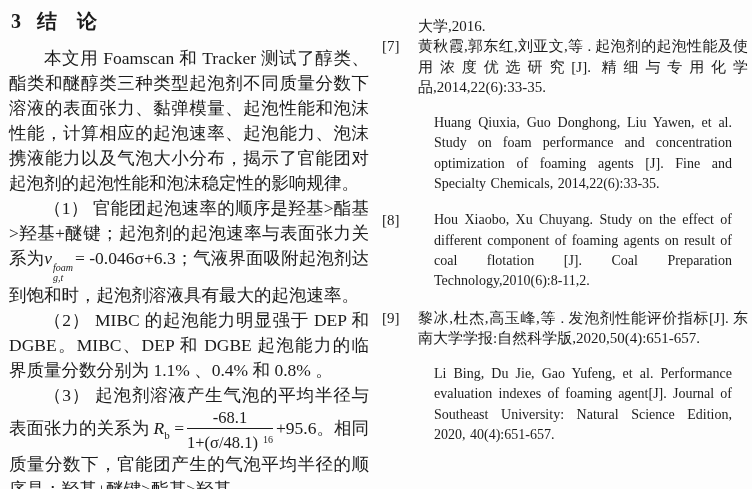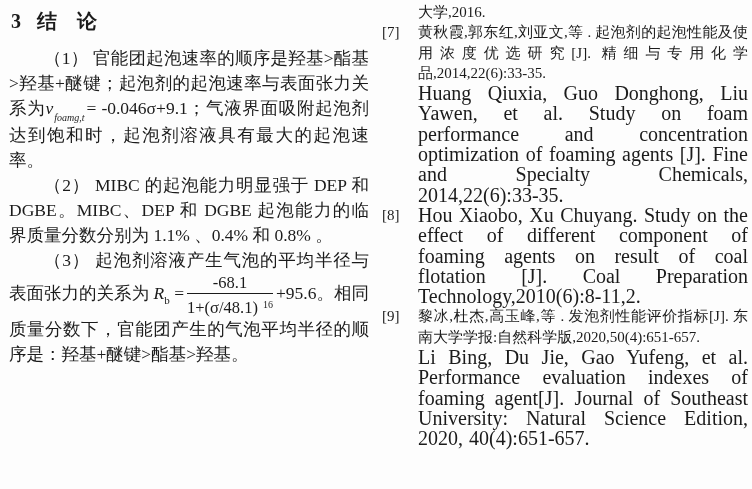--- a/index.html
+++ b/index.html
@@ -5,75 +5,76 @@
   html,body{margin:0;padding:0;}
   body{
     width:752px;height:489px;
     background:#fdfdfd;
     color:#1b1b1b;
     font-family:"Liberation Serif","DejaVu Serif",serif;
     overflow:hidden;
   }
   .doc{position:relative;width:752px;height:489px;}
   .col-left{position:absolute;left:9px;top:6px;width:360px;}
-  .col-right{position:absolute;left:381px;top:2px;width:367px;}
+  .col-right{position:absolute;left:381px;top:16px;width:367px;}
 
   .heading{
     display:flex;align-items:baseline;gap:16px;
     font-size:20px;font-weight:bold;
     margin:2px 0 11px 2px;
   }
   .para{
     font-size:17.5px;line-height:25px;
     text-align:justify;margin:0;text-indent:2em;
   }
 
   
   .formula{white-space:nowrap;}
   .var{font-style:italic;}
   .scripts{
-    display:inline-flex;flex-direction:row;align-items:flex-start;
+    display:inline-flex;flex-direction:column;align-items:flex-start;
     vertical-align:-7px;font-size:10px;line-height:10px;
     font-style:italic;margin:0 2px 0 1px;text-indent:0;
   }
   .frac{
     display:inline-block;vertical-align:middle;text-align:center;
     font-size:16.5px;line-height:19px;margin:0 3px;text-indent:0;font-family:Liberation Serif, serif;
   }
   .frac-num{display:block;border-bottom:1px solid #1b1b1b;padding:0 8px 1px;}
   .frac-den{display:block;padding-top:1px;}
   .exp{font-size:10px;vertical-align:5px;margin-left:5px;}
   .var-sub{font-size:11px;}
 
   
   .ref-entry{
     position:relative;padding-left:37px;
     font-size:15px;line-height:20.3px;
   }
   .ref-label{position:absolute;left:1px;top:0;}
   .ref-zh{margin:0;text-align:justify;}
-  .ref-en{margin:0;text-align:justify;font-size:20px;word-spacing:1px;}
+  .ref-en{margin:16px;text-align:justify;font-size:14px;word-spacing:1px;}
 </style>
 </head>
 <body>
 
 <div class="doc">
 
   <div class="col-left">
     <h2 class="heading">
       <span>3</span>
       <span>结　论</span>
     </h2>
 
+    <p class="para">本文用 Foamscan 和 Tracker 测试了醇类、酯类和醚醇类三种类型起泡剂不同质量分数下溶液的表面张力、黏弹模量、起泡性能和泡沫性能，计算相应的起泡速率、起泡能力、泡沫携液能力以及气泡大小分布，揭示了官能团对起泡剂的起泡性能和泡沫稳定性的影响规律。</p>
 
     <p class="para">
       <span>（1） 官能团起泡速率的顺序是羟基&gt;酯基&gt;羟基+醚键；起泡剂的起泡速率与表面张力关系为</span><span class="formula"><span class="var">v</span><span class="scripts">
             <span>foam</span>
             <span>g,t</span>
-          </span><span>= -0.046σ+9.1</span></span><span>；气液界面吸附起泡剂达到饱和时，起泡剂溶液具有最大的起泡速率。</span>
+          </span><span>= -0.046σ+6.3</span></span><span>；气液界面吸附起泡剂达到饱和时，起泡剂溶液具有最大的起泡速率。</span>
     </p>
 
     <p class="para">（2） MIBC 的起泡能力明显强于 DEP 和 DGBE。MIBC、DEP 和 DGBE 起泡能力的临界质量分数分别为 1.1% 、0.4% 和 0.8% 。</p>
 
     <p class="para">
       <span>（3） 起泡剂溶液产生气泡的平均半径与表面张力的关系为</span>
       <span class="formula"><span class="var">R</span><sub class="var-sub">b</sub> <span>=</span><span class="frac"><span class="frac-num">-68.1</span><span class="frac-den"><span>1+(σ/48.1)</span><span class="exp">16</span></span></span><span>+95.6</span></span><span>。相同质量分数下，官能团产生的气泡平均半径的顺序是：羟基+醚键&gt;酯基&gt;羟基。</span>
     </p>
   </div>
 

